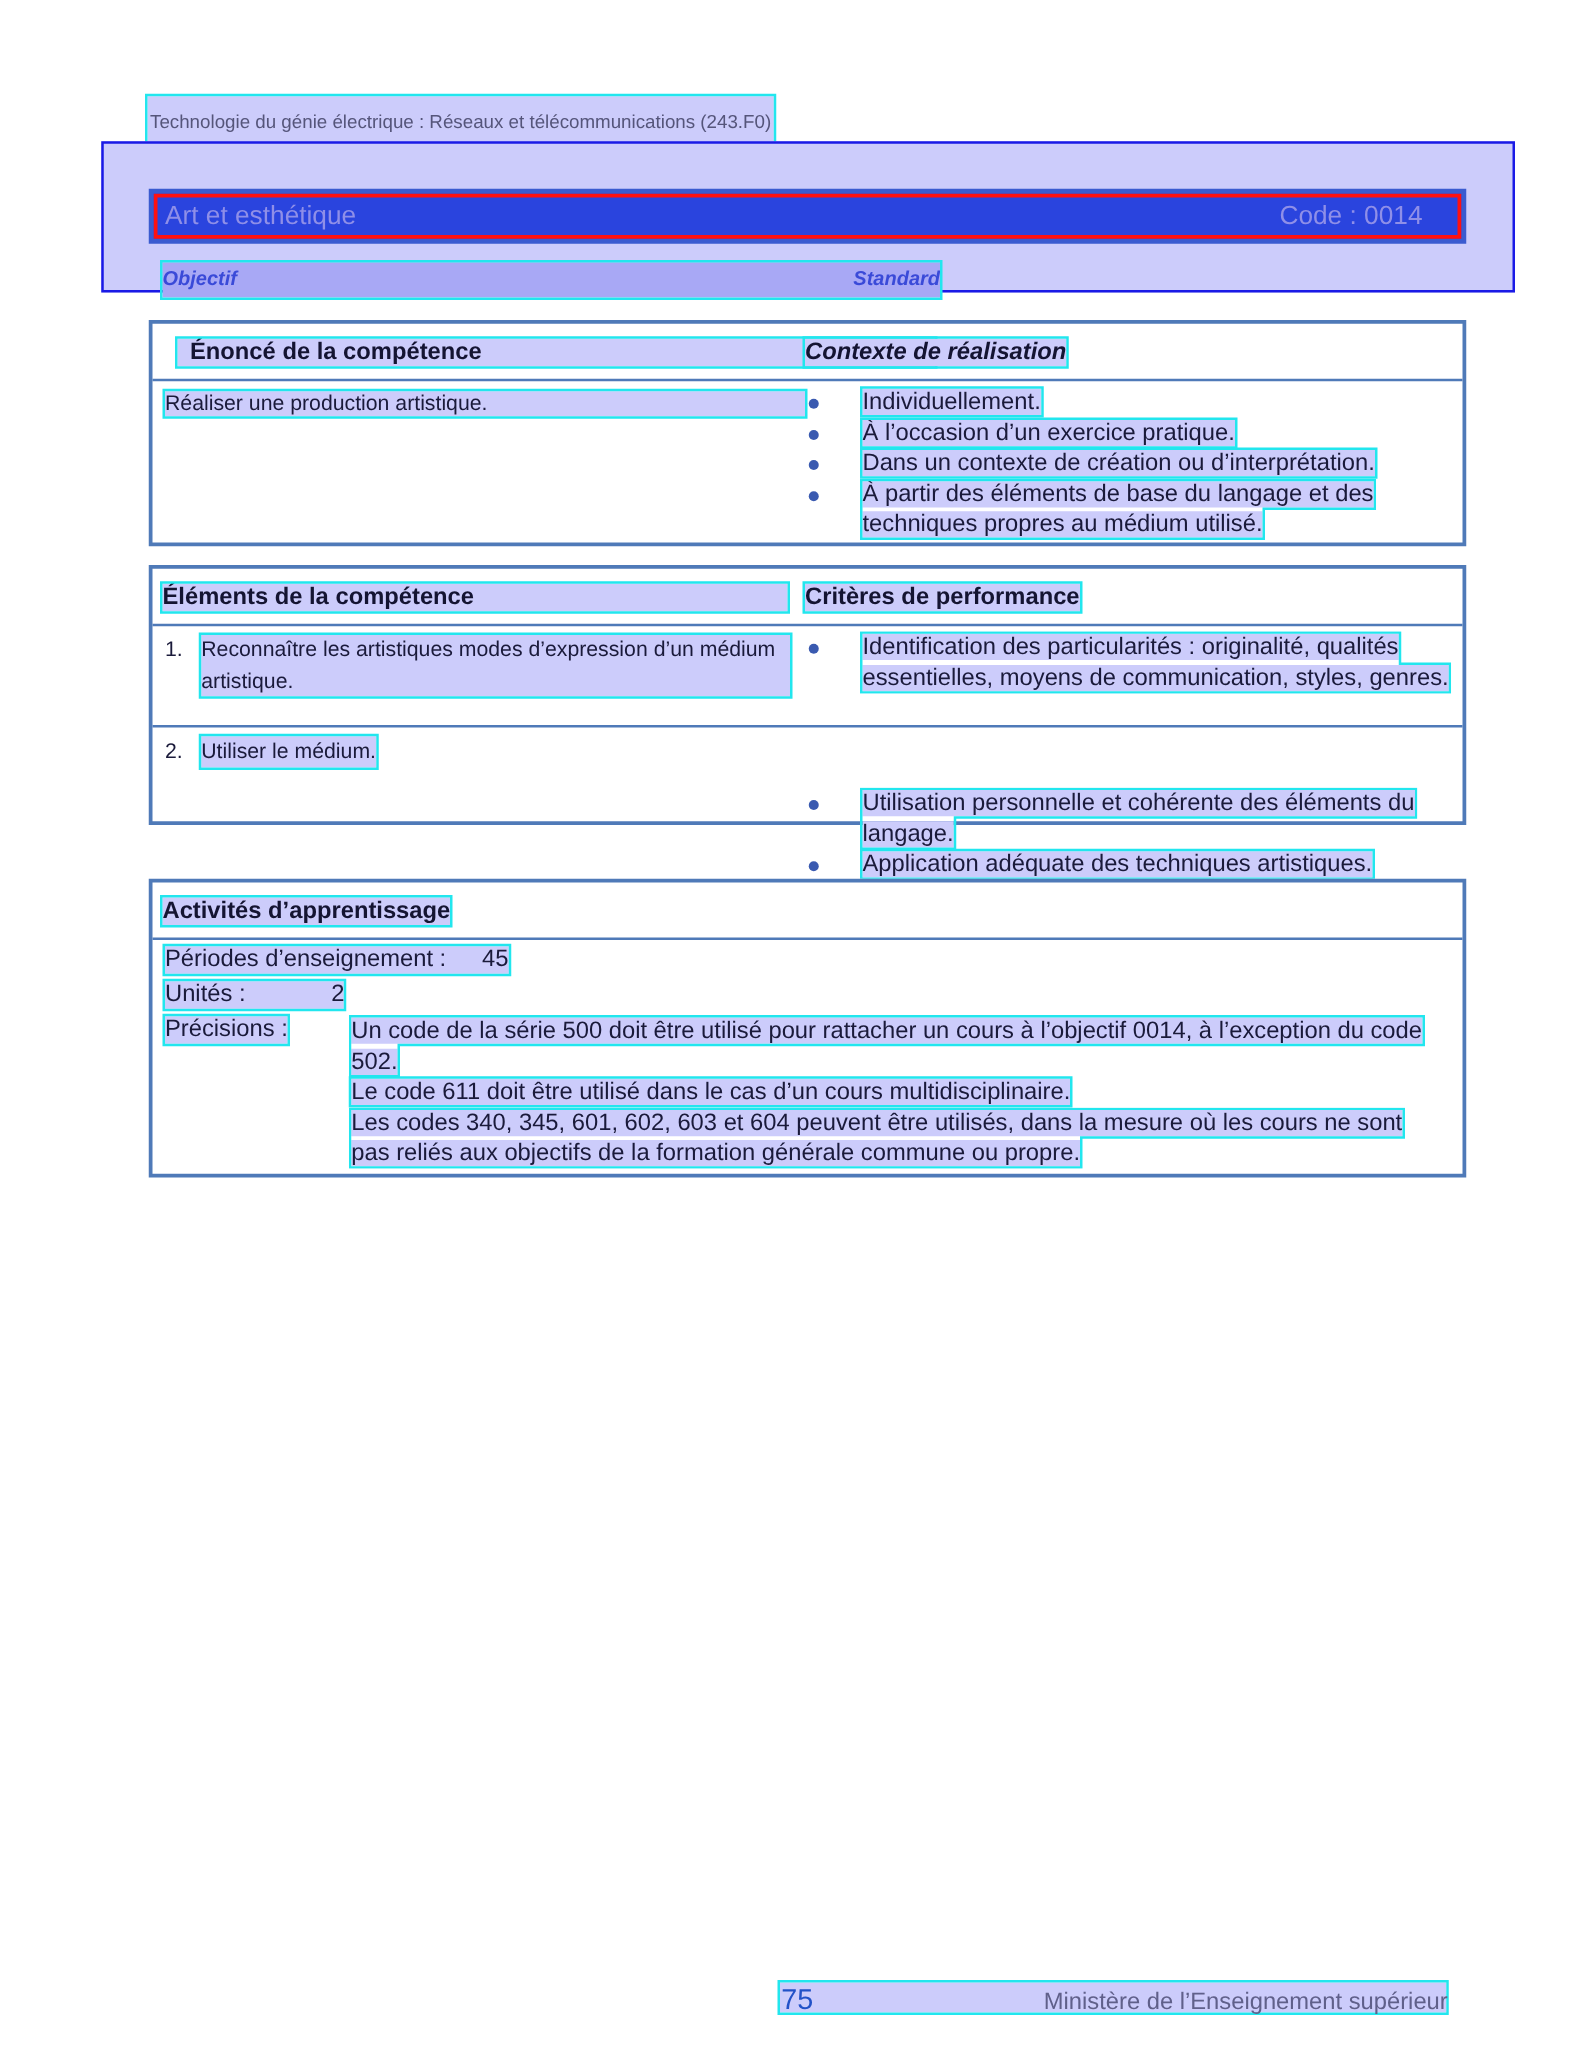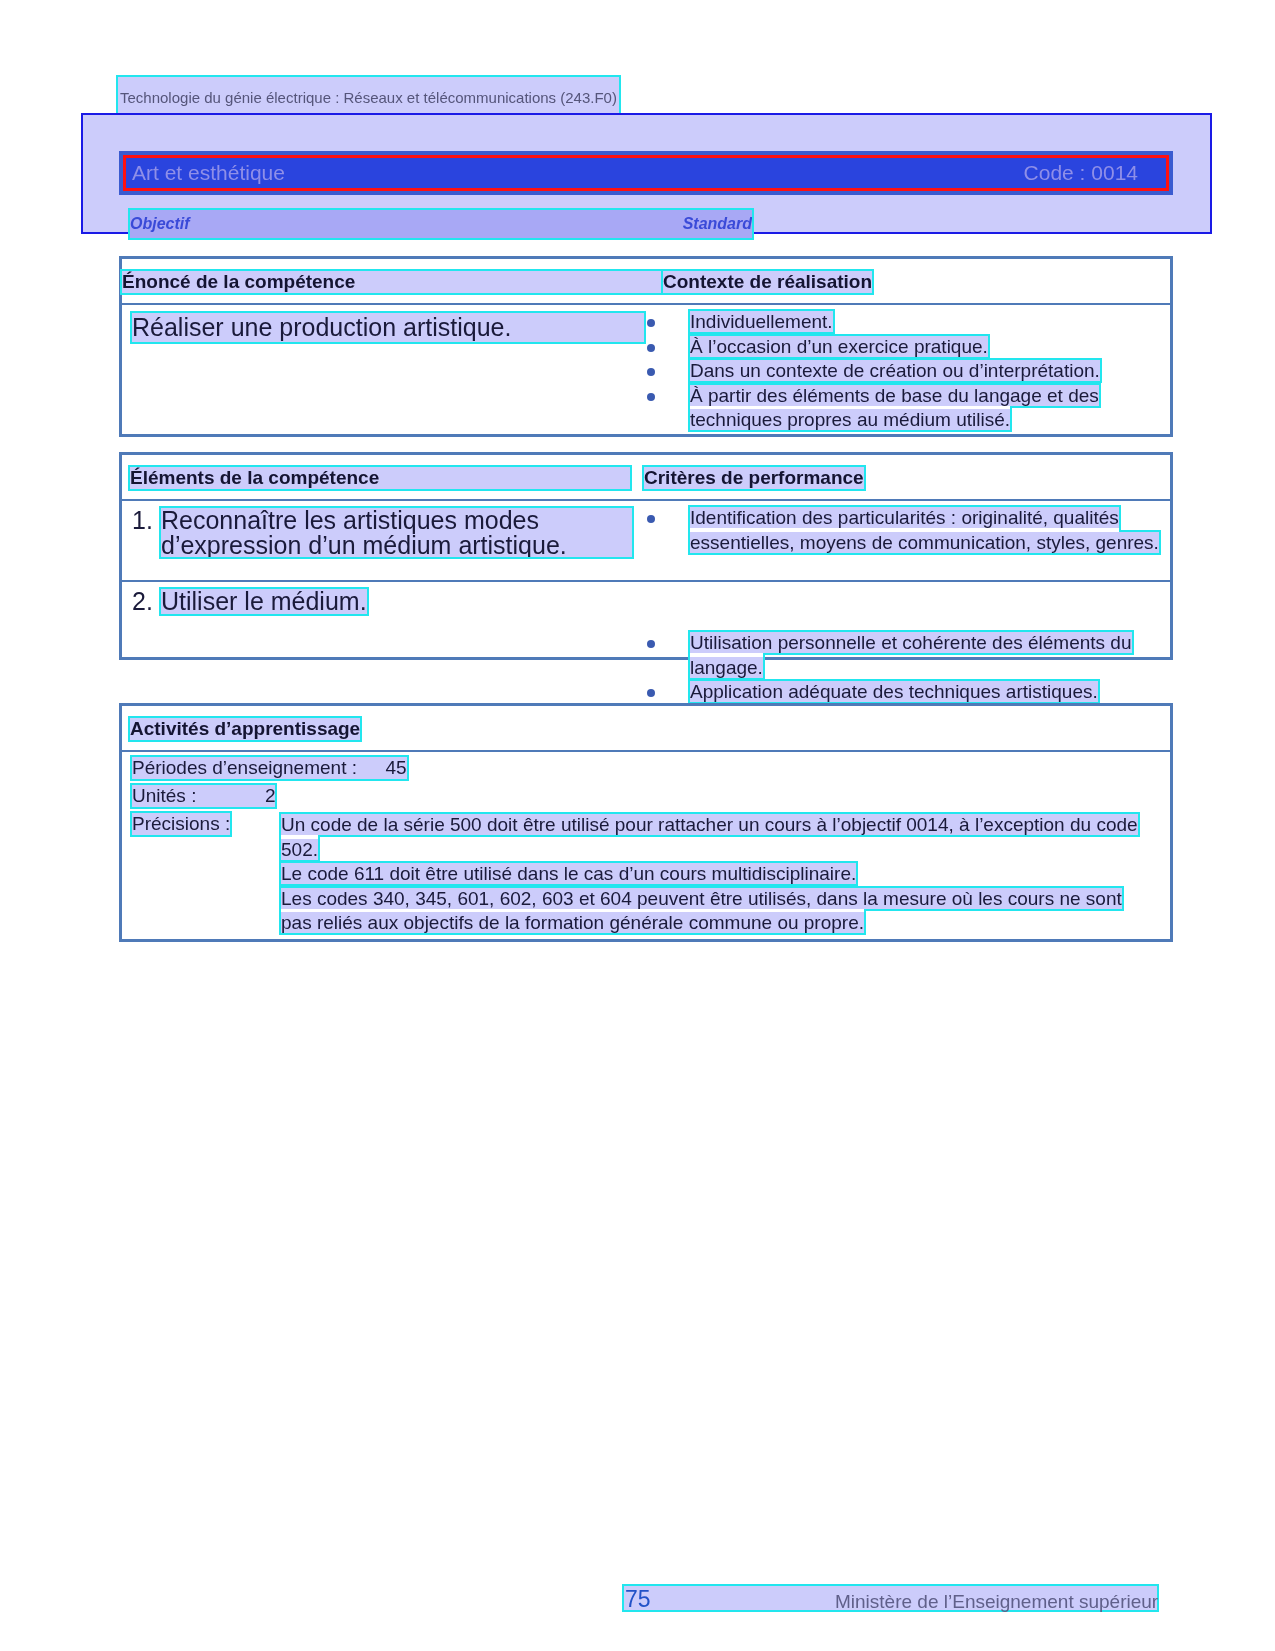--- a/index.html
+++ b/index.html
@@ -36,21 +36,21 @@
   }
   .table-box {
     position: absolute; left: 119px; width: 1054px; border: 3px solid #4f7ab8;
     box-sizing: border-box; background: #fff;
   }
   .table-row { position: relative; border-top: 2px solid #4f7ab8; }
   .table-row.head { border-top: none; height: 44px; }
   .head-label {
     position: absolute; top: 12px; font-size: 19px; font-weight: bold; color: #141432;
   }
-  .cell-left { position: absolute; left: 10px; font-size: 25px; color: #1a1a3a; }
+  .cell-left { position: absolute; left: 10px; font-size: 17px; color: #1a1a3a; }
   .bullet-list { position: absolute; left: 522px; right: 8px; margin: 0; padding: 0; list-style: none; }
   .bullet-list li {
     position: relative; padding-left: 46px; font-size: 19px; line-height: 24.5px; color: #1a1a3a;
   }
   .bullet-list li .dot {
     position: absolute; left: 3px; top: 9px; width: 8px; height: 8px; border-radius: 50%;
     background: #3a5ab0;
   }
   .numbered { display: flex; }
   .numbered .num { width: 29px; flex: none; }
@@ -81,22 +81,22 @@
   </div>
 </div>
 
 <div class="col-headings">
   <span>Objectif</span>
   <span>Standard</span>
 </div>
 
 <div class="table-box" style="top:256px;height:181px;">
   <div class="table-row head">
-    <span class="head-label hl" style="left:0;width:596px;">Énoncé de la compétence</span>
-    <span class="head-label hl" style="left:541px;">Contexte de réalisation</span>
+    <span class="head-label hl" style="left:20px;width:596px;padding-left:10px;">Énoncé de la compétence</span>
+    <span class="head-label hl" style="left:522px;font-style:italic;">Contexte de réalisation</span>
   </div>
   <div class="table-row" style="height:130px;">
     <span class="cell-left hl" style="top:8px;width:512px;">Réaliser une production artistique.</span>
     <ul class="bullet-list" style="top:5px;">
       <li><span class="dot"></span><span class="hl">Individuellement.</span></li>
       <li><span class="dot"></span><span class="hl">À l’occasion d’un exercice pratique.</span></li>
       <li><span class="dot"></span><span class="hl">Dans un contexte de création ou d’interprétation.</span></li>
       <li><span class="dot"></span><span class="hl">À partir des éléments de base du langage et des techniques propres au médium utilisé.</span></li>
     </ul>
   </div>

